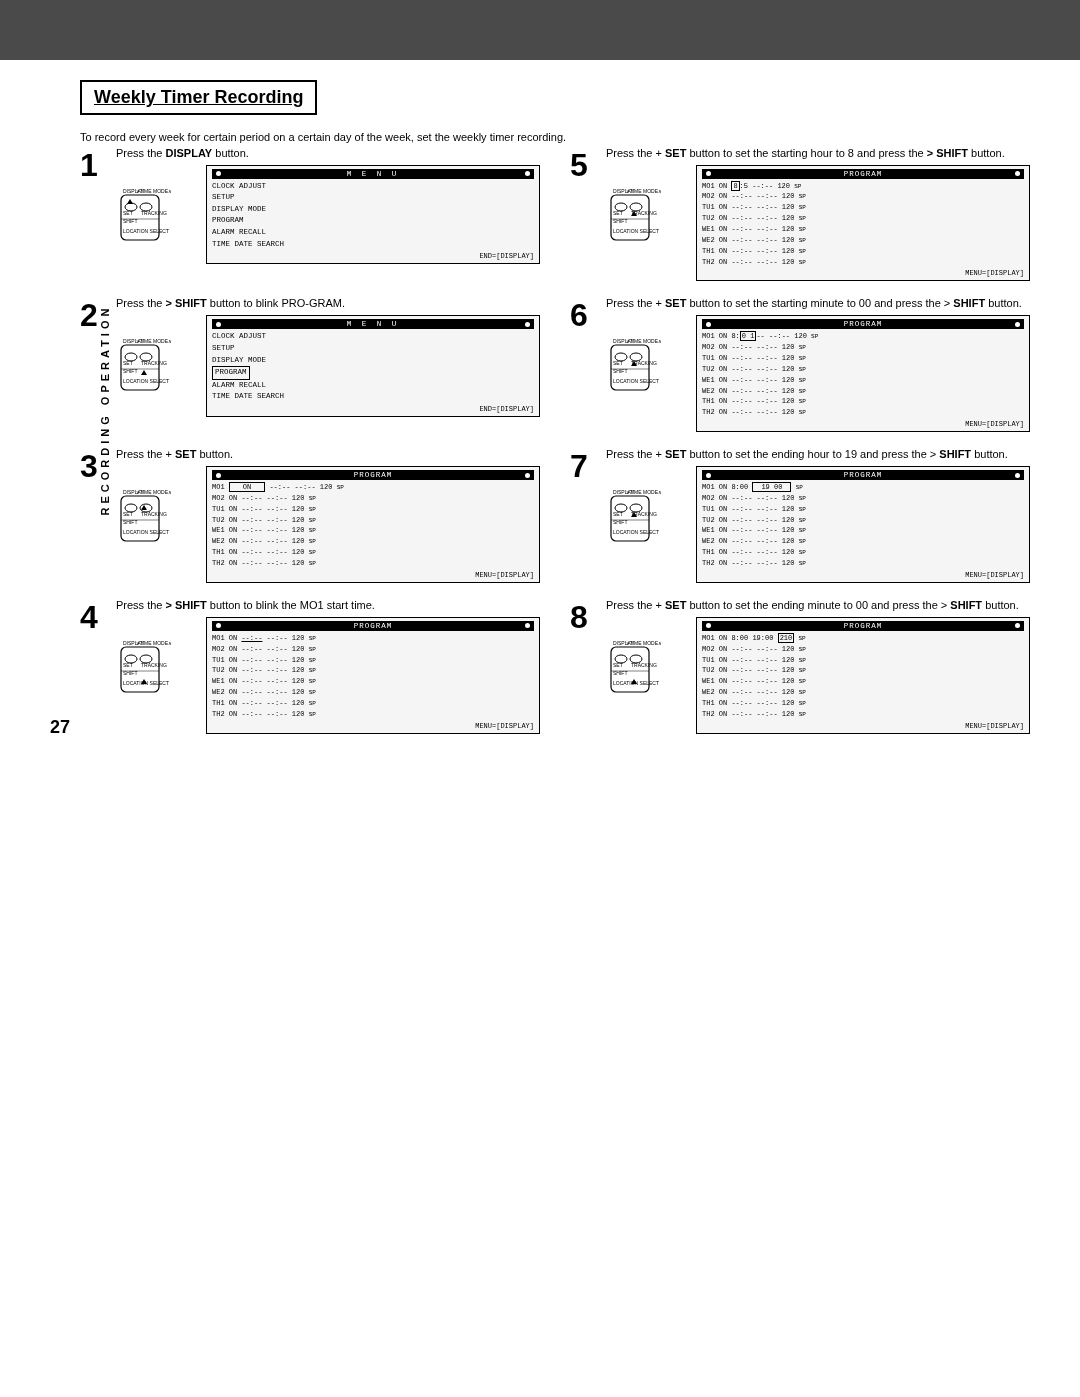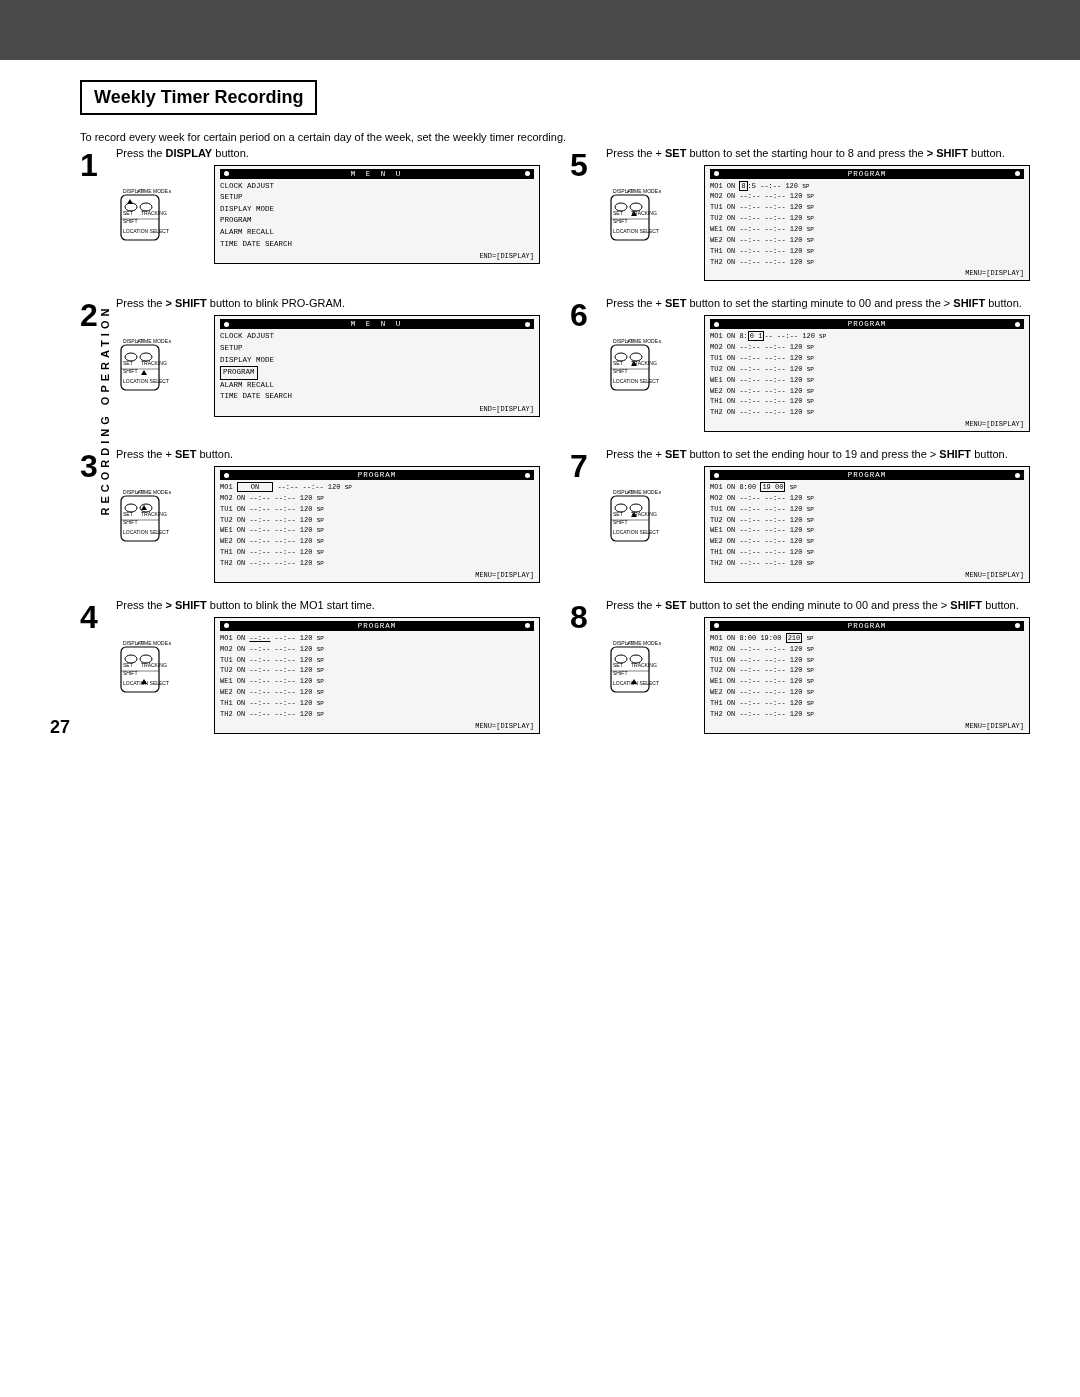--- a/index.html
+++ b/index.html
@@ -27,20 +27,21 @@
     .section-title-box {
       border: 2px solid #000;
       display: inline-block;
       padding: 5px 12px;
       margin-bottom: 14px;
     }
 
     .section-title-box h2 {
       font-size: 18px;
       font-weight: bold;
+      text-decoration: underline;
     }
 
     .intro-text {
       font-size: 11px;
       line-height: 1.6;
       margin-bottom: 0;
     }
 
     .steps-grid {
       display: grid;
@@ -60,21 +61,21 @@
       font-size: 32px;
       font-weight: bold;
       line-height: 1;
       min-width: 28px;
       margin-top: 2px;
     }
 
     .step-visual-row {
       display: flex;
       flex-direction: row;
-      gap: 8px;
+      gap: 0;
       align-items: flex-start;
       margin-top: 4px;
     }
 
     .remote-svg {
       width: 90px;
       height: 80px;
     }
 
     
@@ -405,21 +406,21 @@
             <text x="7" y="68" font-size="5" fill="#000">LOCATION SELECT</text>
             <polygon points="28,46 25,51 31,51" fill="#000"></polygon>
           </svg>
           <div class="lcd-box" style="min-width:150px">
             <div class="lcd-title-bar">
               <span class="lcd-dot"></span>
               <span style="letter-spacing:1px">PROGRAM</span>
               <span class="lcd-dot"></span>
             </div>
             <div style="font-size:7px;line-height:1.55;font-family:'Courier New',monospace;">
-              <div>MO1 ON 8:00 <span style="border:1px solid #000;padding:0 1px">19 00</span> <span style="font-size:6px">SP</span></div>
+              <div>MO1 ON 8:00 <span style="border:1px solid #000;padding:0 8px">19 00</span> <span style="font-size:6px">SP</span></div>
               <div>MO2 ON --:-- --:-- 120 <span style="font-size:6px">SP</span></div>
               <div>TU1 ON --:-- --:-- 120 <span style="font-size:6px">SP</span></div>
               <div>TU2 ON --:-- --:-- 120 <span style="font-size:6px">SP</span></div>
               <div>WE1 ON --:-- --:-- 120 <span style="font-size:6px">SP</span></div>
               <div>WE2 ON --:-- --:-- 120 <span style="font-size:6px">SP</span></div>
               <div>TH1 ON --:-- --:-- 120 <span style="font-size:6px">SP</span></div>
               <div>TH2 ON --:-- --:-- 120 <span style="font-size:6px">SP</span></div>
             </div>
             <div class="lcd-footer">MENU=[DISPLAY]</div>
           </div>

